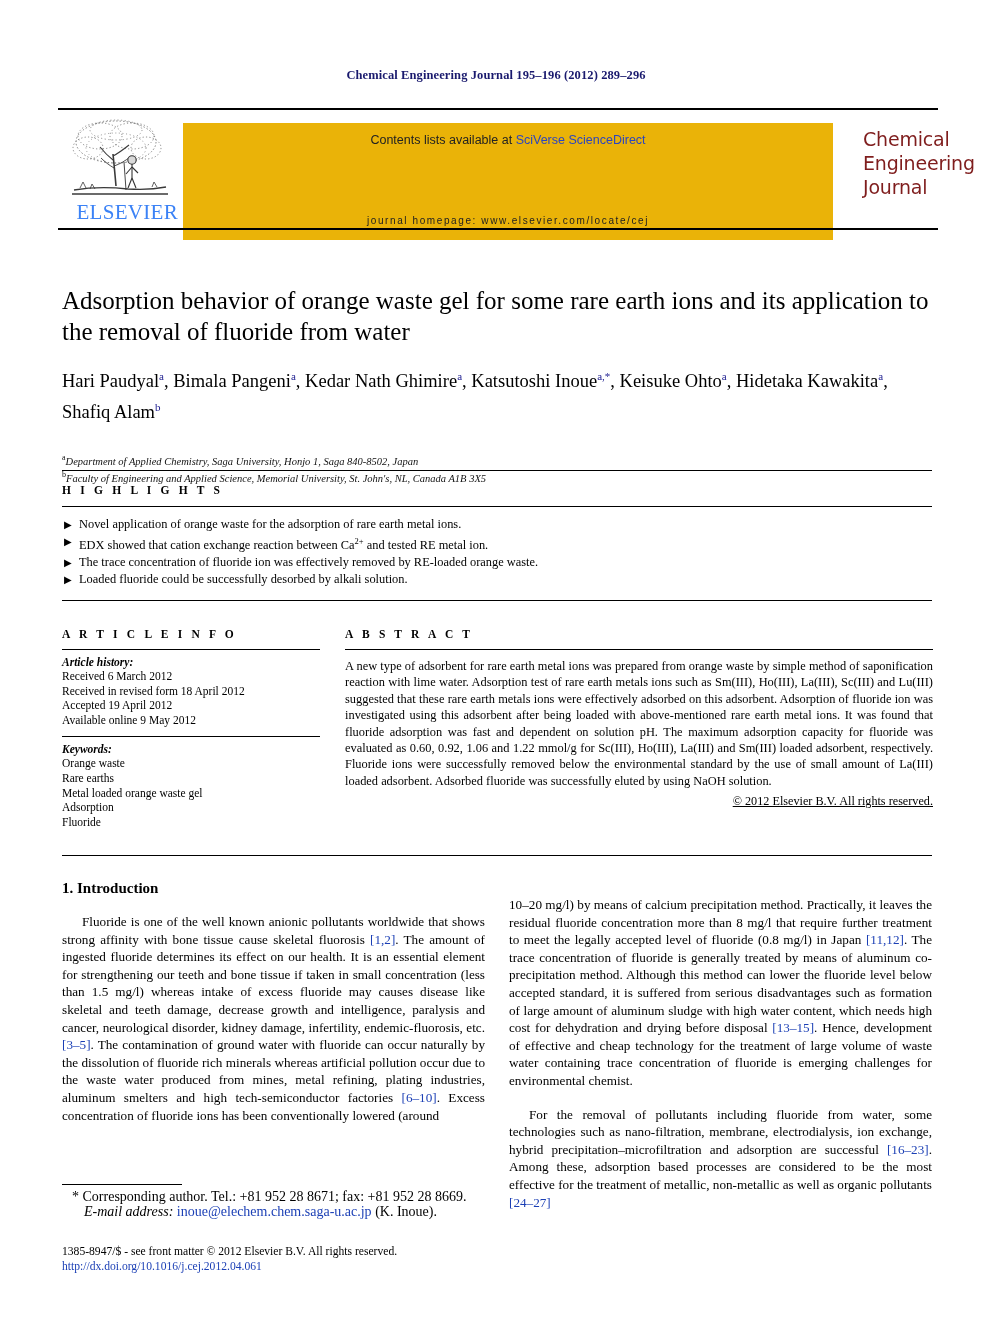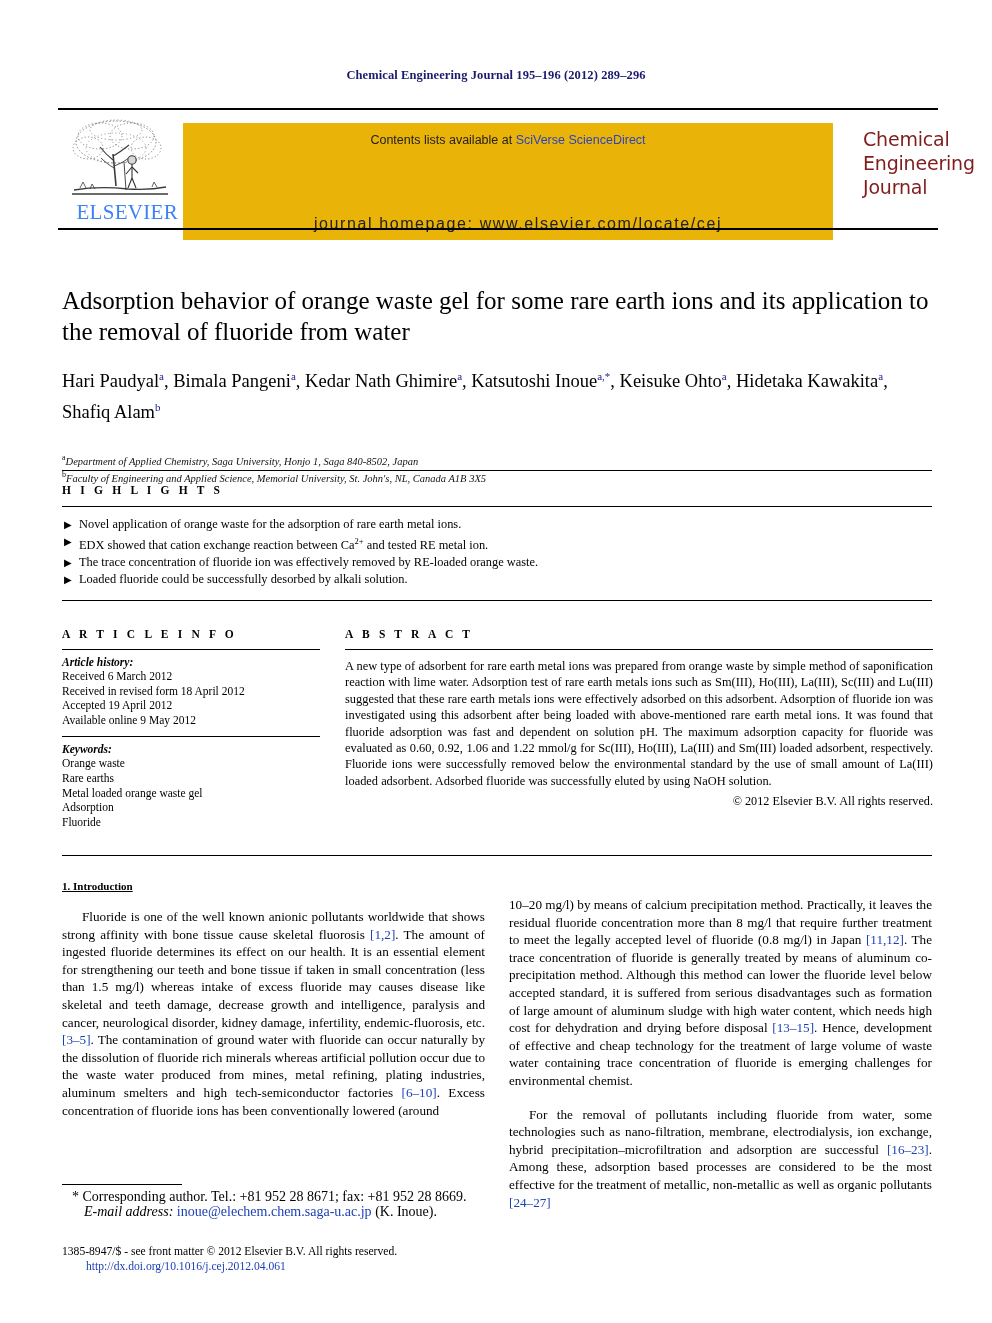--- a/index.html
+++ b/index.html
@@ -107,26 +107,26 @@
     top: 34px;
     width: 650px;
     text-align: center;
     font-family: "Liberation Serif", serif;
     font-size: 32px;
     color: #111;
     letter-spacing: 0.2px;
   }
   .homepage-line {
     position: absolute;
-    left: 10px;
+    left: 0;
     top: 92px;
     width: 650px;
     text-align: center;
     font-family: "Liberation Sans", sans-serif;
-    font-size: 16px;
+    font-size: 10px;
     letter-spacing: 1.6px;
     color: #222;
   }
 
   .cover-thumb {
     position: absolute;
     left: 790px;
     top: 3px;
     width: 148px;
     height: 117px;
@@ -304,20 +304,21 @@
     line-height: 16.4px;
     text-align: justify;
     color: #000;
   }
   .copyright {
     margin-top: 5px;
     text-align: right;
     font-family: "Liberation Serif", serif;
     font-size: 12.2px;
     color: #000;
+    text-decoration: underline;
   }
 
   .body-rule {
     position: absolute;
     left: 62px;
     top: 855px;
     width: 870px;
     height: 1px;
     background: #000;
   }
@@ -331,23 +332,22 @@
   }
   .body-right {
     position: absolute;
     left: 509px;
     top: 880px;
     width: 423px;
   }
   .body-heading {
     font-family: "Liberation Serif", serif;
     font-weight: bold;
-    font-size: 11px;
+    font-size: 15px;
     margin: 0 0 12px 0;
-    text-decoration: underline;
   }
   .body-p {
     font-family: "Liberation Serif", serif;
     font-size: 13.2px;
     line-height: 17.6px;
     text-align: justify;
     text-indent: 20px;
     margin: 16px 0 0 0;
     color: #000;
   }
@@ -398,21 +398,20 @@
     left: 62px;
     top: 1244px;
     width: 470px;
     font-family: "Liberation Serif", serif;
     font-size: 11.6px;
     line-height: 15px;
     color: #000;
   }
   .doi-link {
     color: #1b3fb5;
-    margin-left: 24px;
   }
 </style>
 </head>
 <body>
 
 <div class="page">
 
   <div class="running-head">Chemical Engineering Journal 195–196 (2012) 289–296</div>
 
   <div class="masthead">

